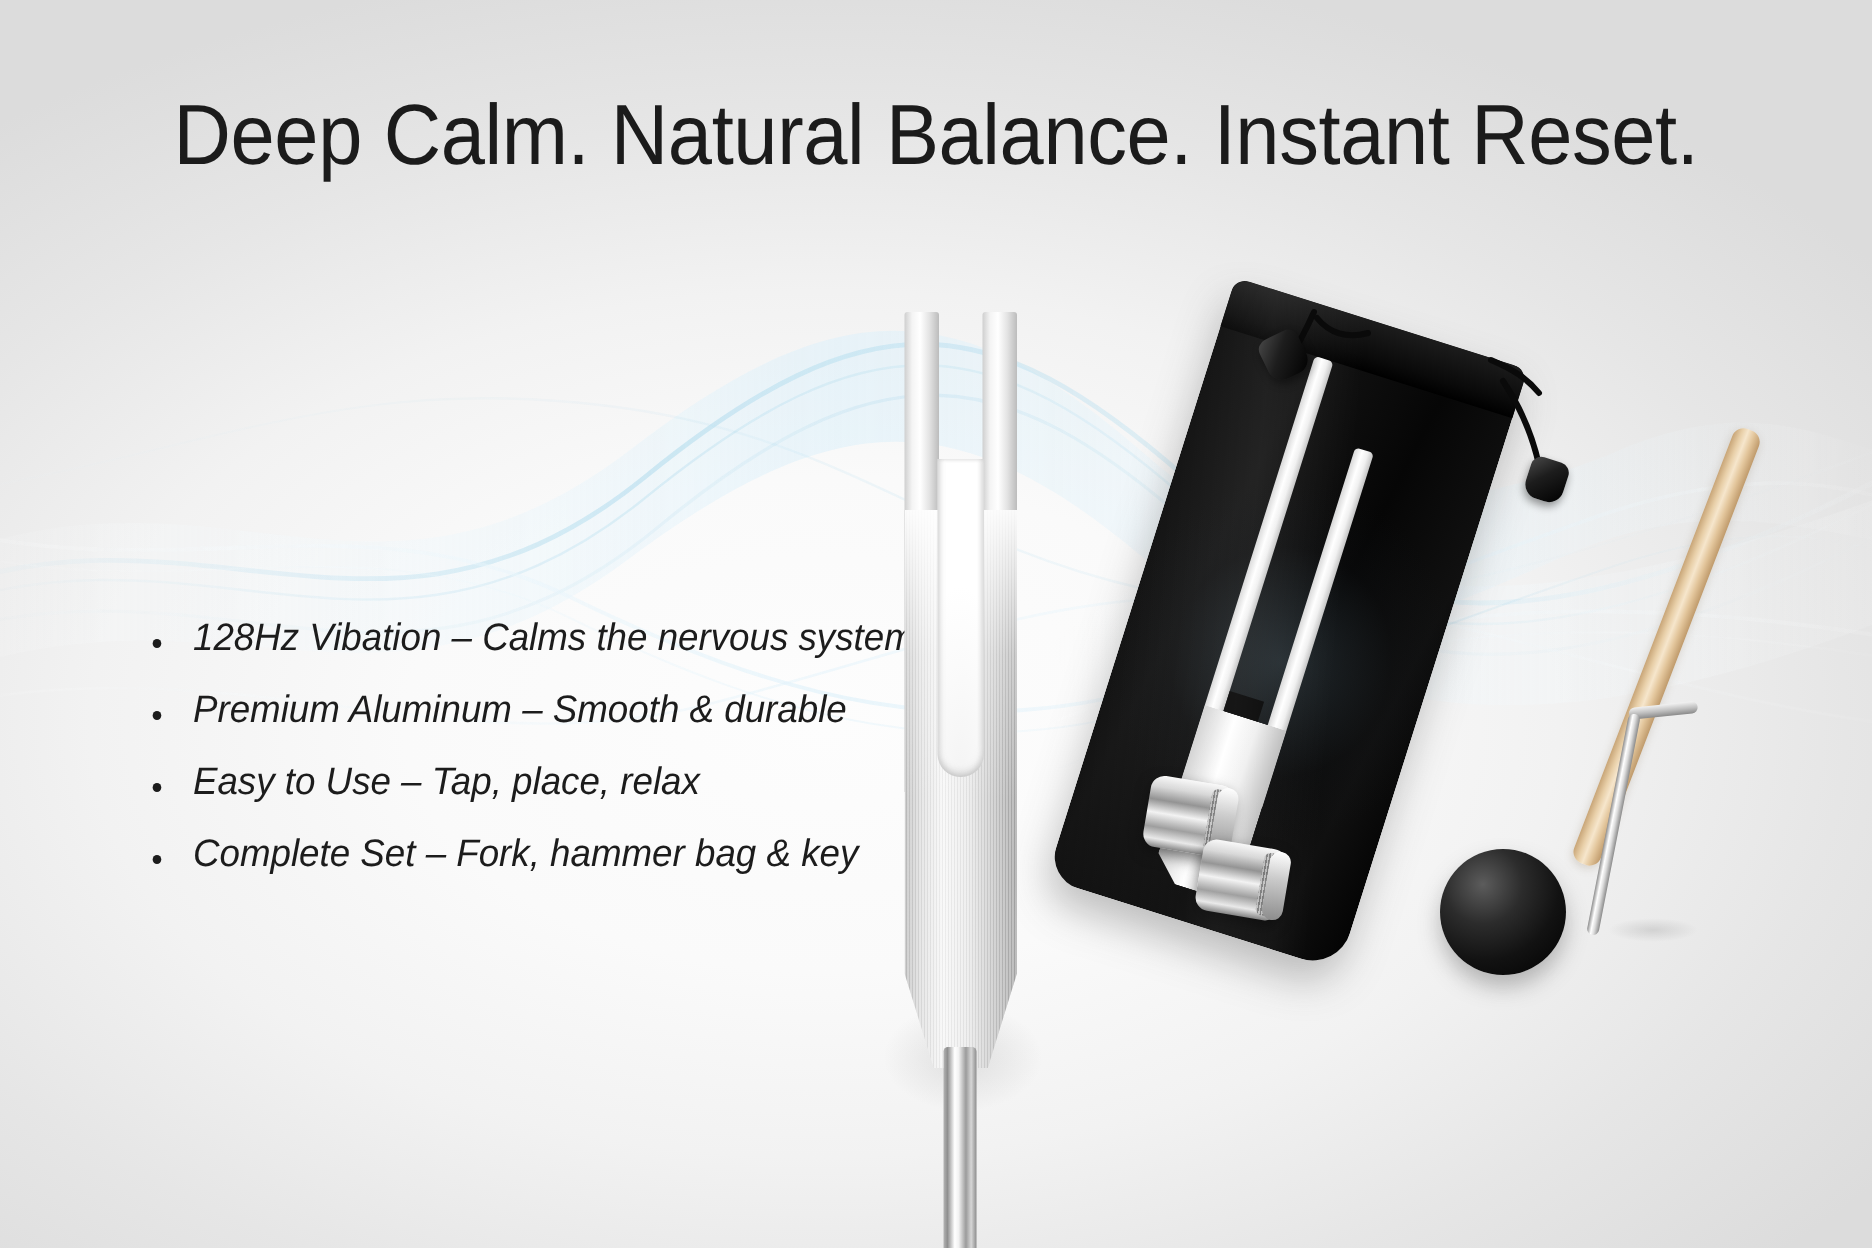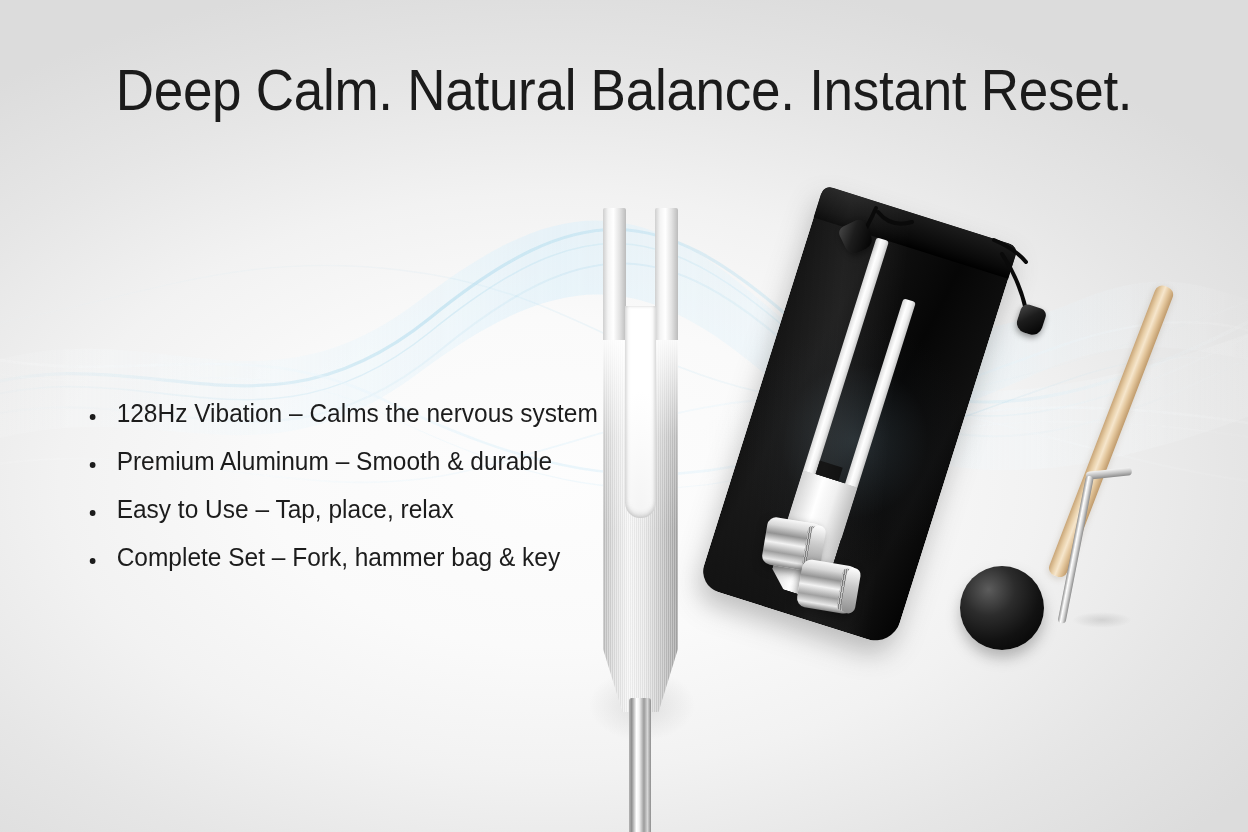--- a/index.html
+++ b/index.html
@@ -21,22 +21,23 @@
   #headline{
     position:absolute;left:0;top:56px;width:1248px;text-align:center;
     font-size:57px;line-height:68px;color:#1b1b1b;
     font-weight:400;letter-spacing:-.3px;
     transform:scaleX(.93);transform-origin:50% 50%;
     white-space:nowrap;
   }
   
   #features{
     position:absolute;left:84px;top:398px;width:540px;
-    margin:0;padding:0;list-style:none;
+    margin:12px;padding:0;list-style:none;
     color:#1c1c1c;
+    font-style:italic;
   }
   #features li{
     position:relative;padding-left:34px;
     font-size:25.5px;line-height:30px;
     margin-bottom:18px;
     transform:scaleX(.96);transform-origin:0 50%;
   }
   #features li .dot{
     position:absolute;left:6px;top:.62em;width:6px;height:6px;
     border-radius:50%;background:#1c1c1c;

